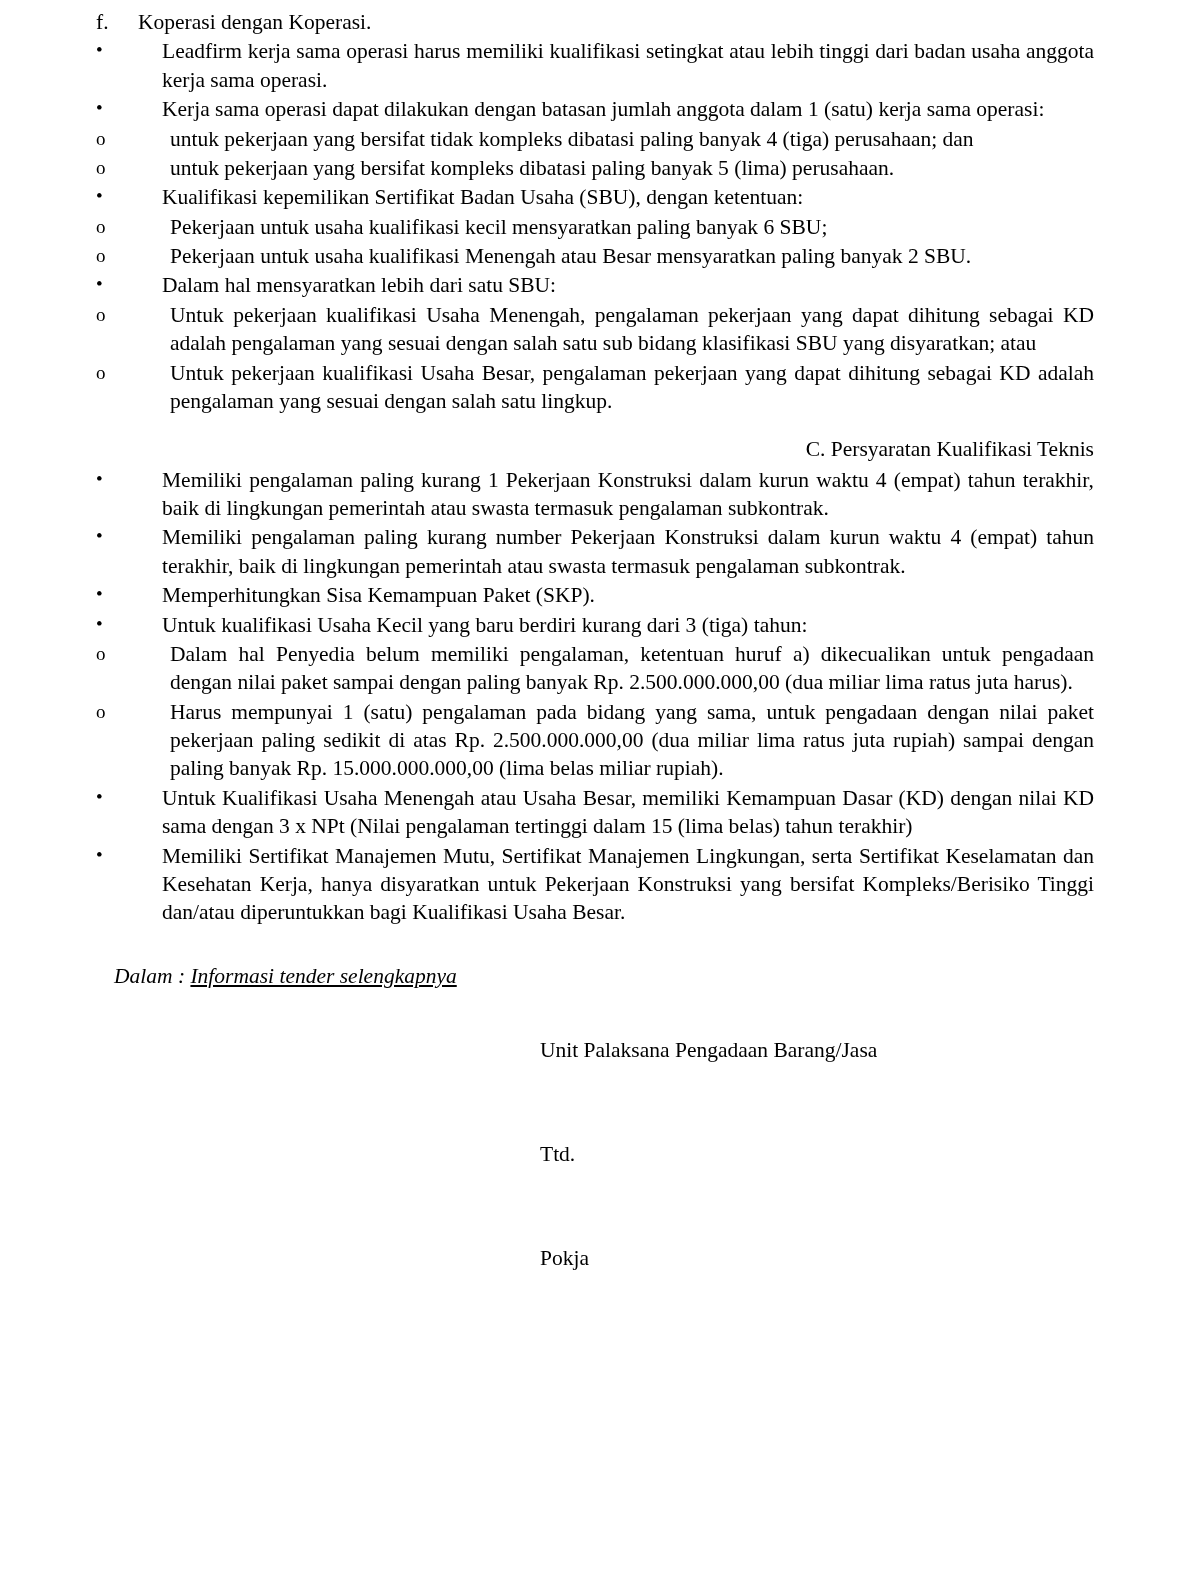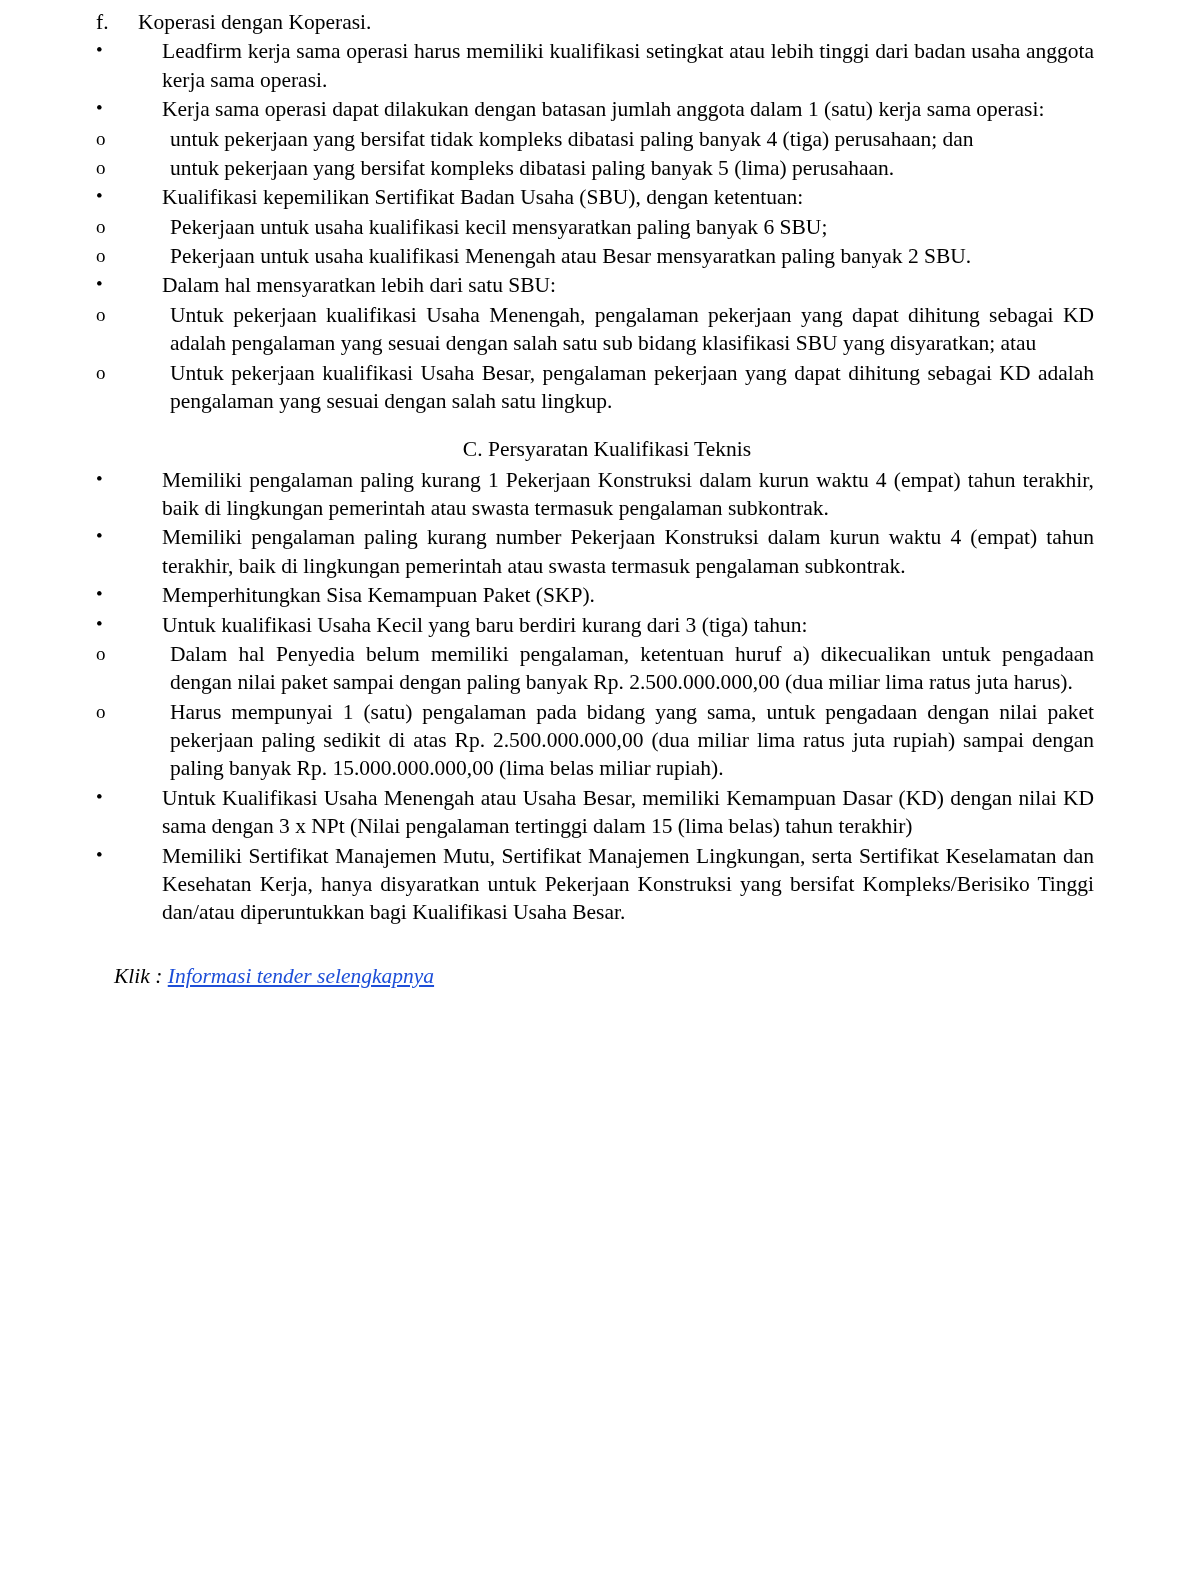--- a/index.html
+++ b/index.html
@@ -70,32 +70,32 @@
     width: 60px;
     font-size: 19px;
     line-height: 1.45;
   }
 
   
   .section-head {
     font-size: 21.5px;
     line-height: 1.32;
     margin: 20px 0 2px 24px;
-    text-align: center;
+    text-align: right;
   }
 
   
   .klik-line {
     margin: 34px 0 0 18px;
     font-size: 21.5px;
     font-style: italic;
     line-height: 1.4;
   }
   .klik-link {
-    color: #1d4ed8;
+    color: #000000;
     text-decoration: underline;
     font-style: italic;
     cursor: pointer;
   }
 
   
   .sign-block {
     margin-top: 44px;
     padding-left: 444px;
     font-size: 21.5px;
@@ -210,17 +210,22 @@
     </li>
 
     <li class="item">
       <span class="marker">•</span>
       <span class="body">Memiliki Sertifikat Manajemen Mutu, Sertifikat Manajemen Lingkungan, serta Sertifikat Keselamatan dan Kesehatan Kerja, hanya disyaratkan untuk Pekerjaan Konstruksi yang bersifat Kompleks/Berisiko Tinggi dan/atau diperuntukkan bagi Kualifikasi Usaha Besar.</span>
     </li>
 
   </ul>
 
   <div class="klik-line">
-    <span>Klik : </span><a class="klik-link" href="#">Informasi tender selengkapnya</a>
+    <span>Dalam : </span><a class="klik-link" href="#">Informasi tender selengkapnya</a>
   </div>
 
+  <div class="sign-block">
+    <div class="sign-line">Unit Palaksana Pengadaan Barang/Jasa</div>
+    <div class="sign-line">Ttd.</div>
+    <div class="sign-line">Pokja</div>
+  </div>
 
 </div>
 
 </body></html>

